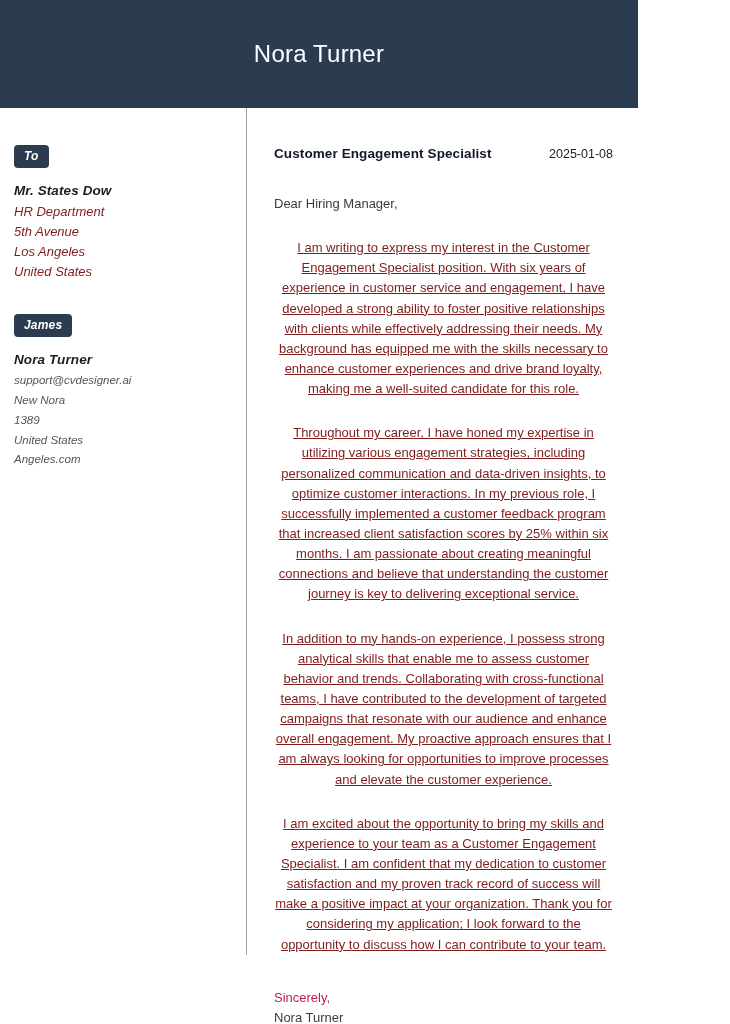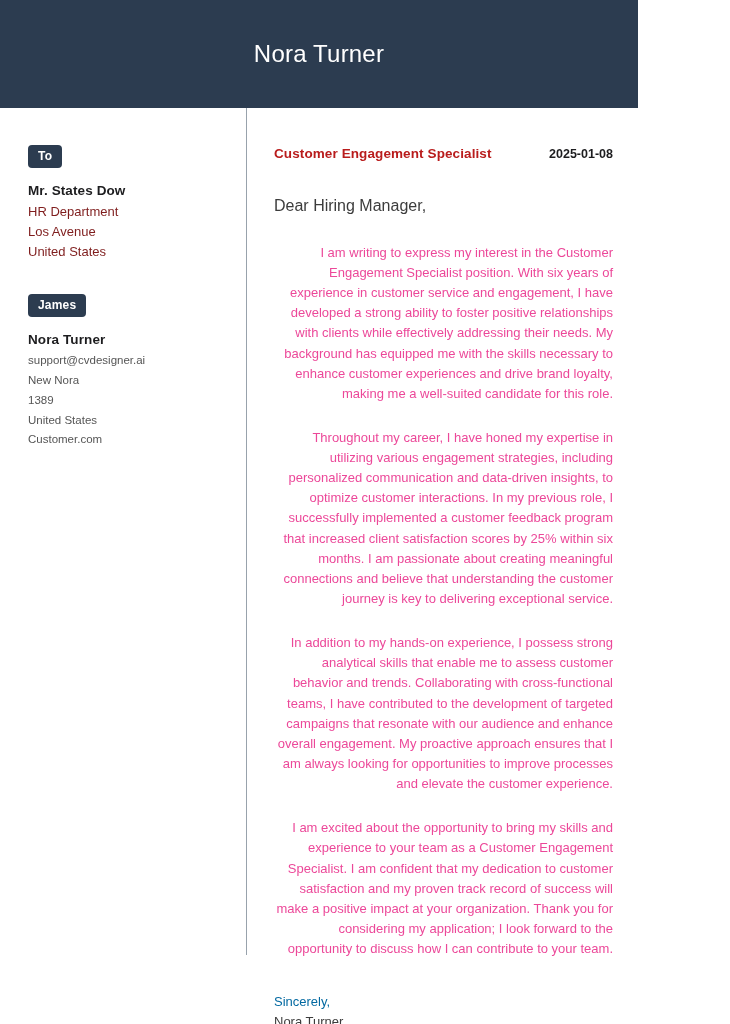--- a/index.html
+++ b/index.html
@@ -44,21 +44,22 @@
     align-items: flex-start;
     height: calc(1024px - 108px);
     box-sizing: border-box;
   }
 
   
   .sidebar {
     width: 246px;
     flex: 0 0 246px;
     box-sizing: border-box;
-    padding: 37px 20px 0 28px;
+    padding: 37px 20px 0 14px;
+    font-style: italic;
   }
   .badge {
     display: inline-block;
     background: #2c3c50;
     color: #ffffff;
     font-size: 12px;
     font-weight: 700;
     border-radius: 4px;
     padding: 5px 10px 6px 10px;
     line-height: 1;
@@ -108,47 +109,48 @@
     min-width: 0;
   }
   .main-head {
     display: flex;
     align-items: baseline;
     justify-content: space-between;
   }
   .job-title {
     font-size: 13.5px;
     font-weight: 700;
-    color: #b91c1c;
+    color: #0f172a;
     letter-spacing: 0.1px;
   }
   .letter-date {
     font-size: 12.5px;
-    font-weight: 700;
+    font-weight: 400;
     color: #1d1d1f;
     white-space: nowrap;
     margin-left: 16px;
   }
   .salutation {
     margin-top: 33px;
-    font-size: 16px;
+    font-size: 13px;
     color: #3c3c3c;
     line-height: 1.55;
   }
   .para {
     margin-top: 24px;
     font-size: 13px;
-    color: #ec4899;
-    line-height: 1.55;
-    text-align: right;
+    color: #7f1d1d;
+    line-height: 1.55;
+    text-align: center;
+    text-decoration: underline;
   }
   .closing {
     margin-top: 33px;
     font-size: 13px;
-    color: #0369a1;
+    color: #be185d;
     line-height: 1.55;
   }
   .closing-name {
     font-size: 13px;
     color: #3c3c3c;
     line-height: 1.55;
   }
   .signature {
     margin-top: 16px;
     font-family: "DejaVu Serif", serif;
@@ -173,36 +175,37 @@
 
   <div class="body-wrap">
 
     <aside class="sidebar">
 
       <div>
         <span class="badge">To</span>
         <div class="contact-block to-block">
           <div class="contact-name">Mr. States Dow</div>
           <div class="contact-line">HR Department</div>
-          <div class="contact-line">Los Avenue</div>
+          <div class="contact-line">5th Avenue</div>
+          <div class="contact-line">Los Angeles</div>
           <div class="contact-line">United States</div>
         </div>
       </div>
 
       <div class="spacer-from"></div>
 
       <div>
         <span class="badge">James</span>
         <div class="contact-block from-block">
           <div class="contact-name">Nora Turner</div>
           <div class="contact-line">support@cvdesigner.ai</div>
           <div class="contact-line">New Nora</div>
           <div class="contact-line">1389</div>
           <div class="contact-line">United States</div>
-          <div class="contact-line">Customer.com</div>
+          <div class="contact-line">Angeles.com</div>
         </div>
       </div>
 
     </aside>
 
     <div class="divider"></div>
 
     <section class="main">
 
       <div class="main-head">

